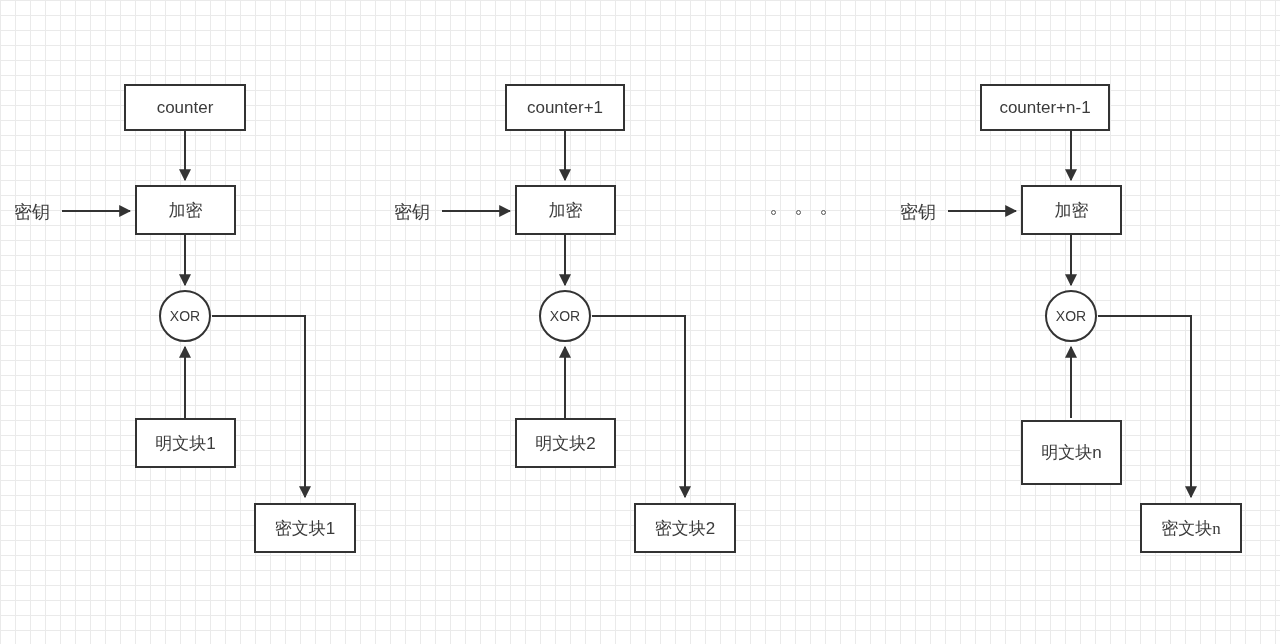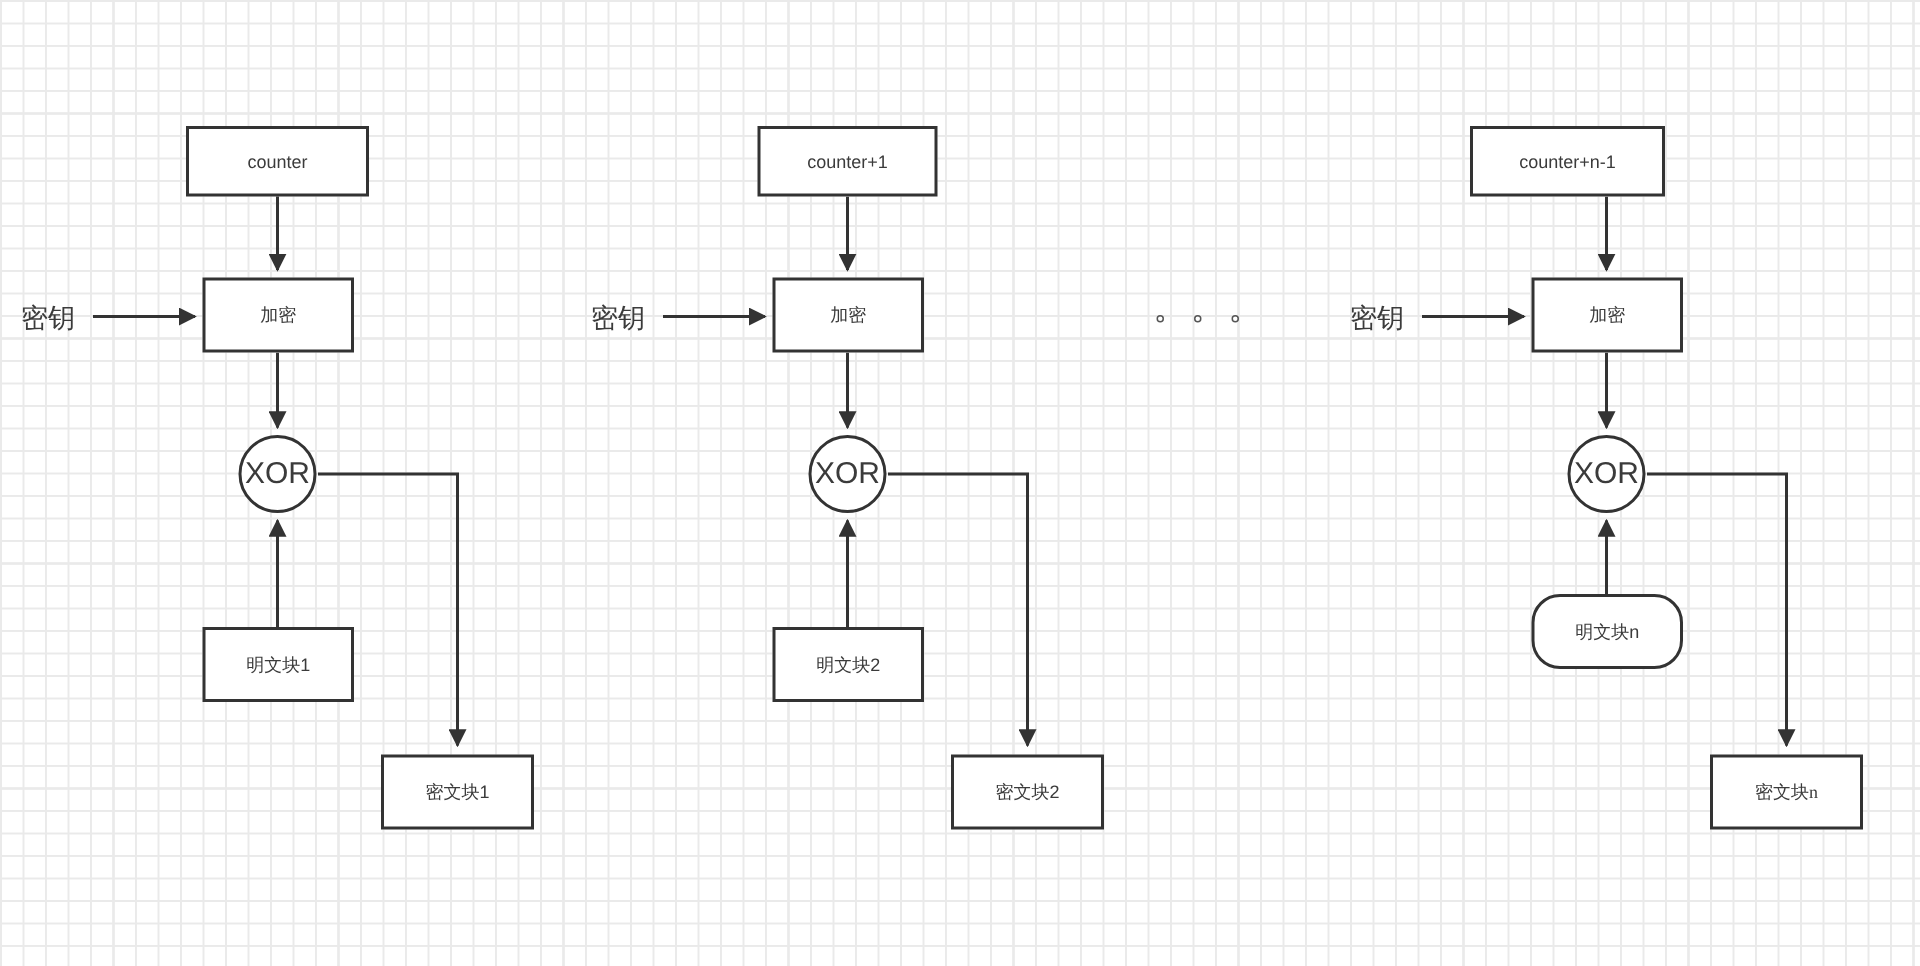--- a/index.html
+++ b/index.html
@@ -45,36 +45,36 @@
 
   .node-box {
     position: absolute;
     box-sizing: border-box;
     border: 2px solid #333333;
     background: #ffffff;
     display: flex;
     align-items: center;
     justify-content: center;
     color: #3b3b3b;
-    font-size: 12px;
+    font-size: 17px;
     line-height: 1;
     white-space: nowrap;
   }
 
   .node-circle {
     position: absolute;
     box-sizing: border-box;
     border: 2px solid #333333;
     background: #ffffff;
     border-radius: 50%;
     display: flex;
     align-items: center;
     justify-content: center;
     color: #3b3b3b;
-    font-size: 20px;
+    font-size: 14px;
     line-height: 1;
   }
 
   .free-label {
     position: absolute;
     color: #3b3b3b;
     font-size: 18px;
     line-height: 1;
     white-space: nowrap;
   }
@@ -186,21 +186,21 @@
   <div class="free-label" style="left:900px; top:203px;">密钥</div>
 
   <div class="node-box" style="left:1021px; top:185px; width:101px; height:50px;">
     <span>加密</span>
   </div>
 
   <div class="node-circle" style="left:1045px; top:290px; width:52px; height:52px;">
     <span>XOR</span>
   </div>
 
-  <div class="node-box" style="left:1021px; top:396px; width:101px; height:50px;border-radius:19px;">
+  <div class="node-box" style="left:1021px; top:420px; width:101px; height:65px;">
     <span>明文块n</span>
   </div>
 
   <div class="node-box" style="left:1140px; top:503px; width:102px; height:50px;font-family:Liberation Serif, serif;">
     <span>密文块n</span>
   </div>
 
 </div>
 
 </body></html>

